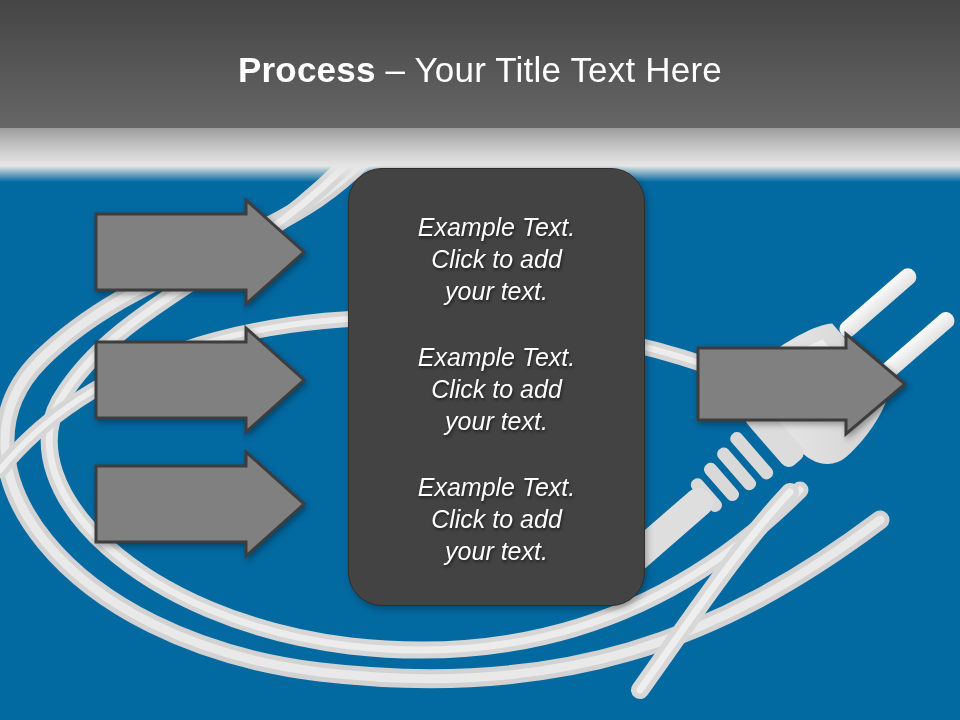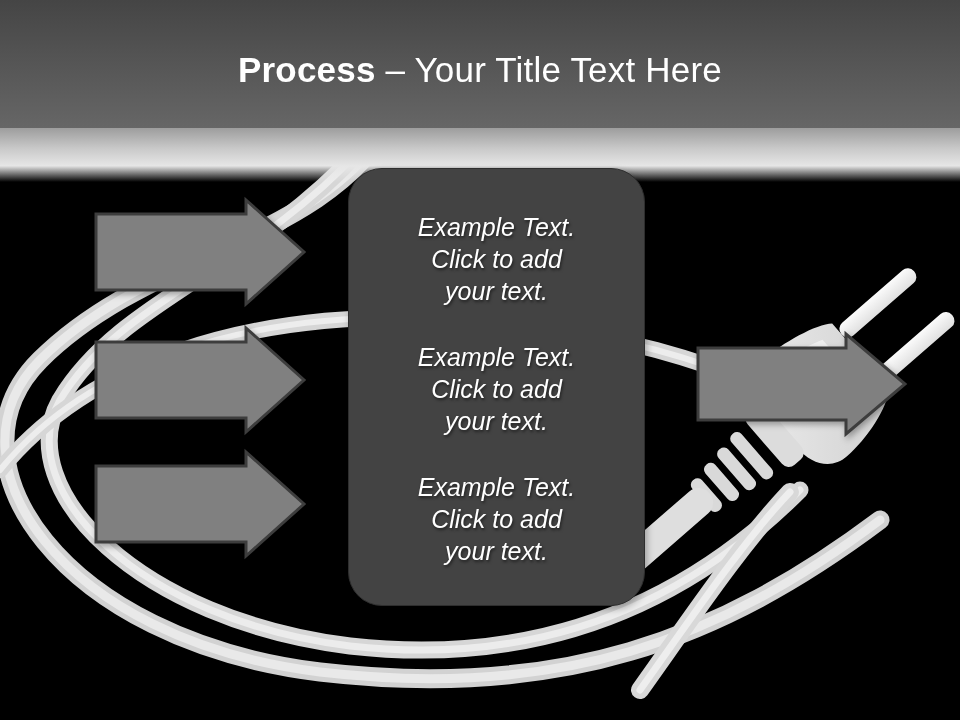--- a/index.html
+++ b/index.html
@@ -8,21 +8,21 @@
     background: #ffffff;
   }
   body {
     font-family: "Liberation Sans", sans-serif;
   }
   #slide {
     position: relative;
     width: 960px;
     height: 720px;
     overflow: hidden;
-    background: #000000;
+    background: #0369a1;
   }
 
   
   #bg-art {
     position: absolute;
     left: 0; top: 0;
     width: 960px; height: 720px;
   }
 
   

